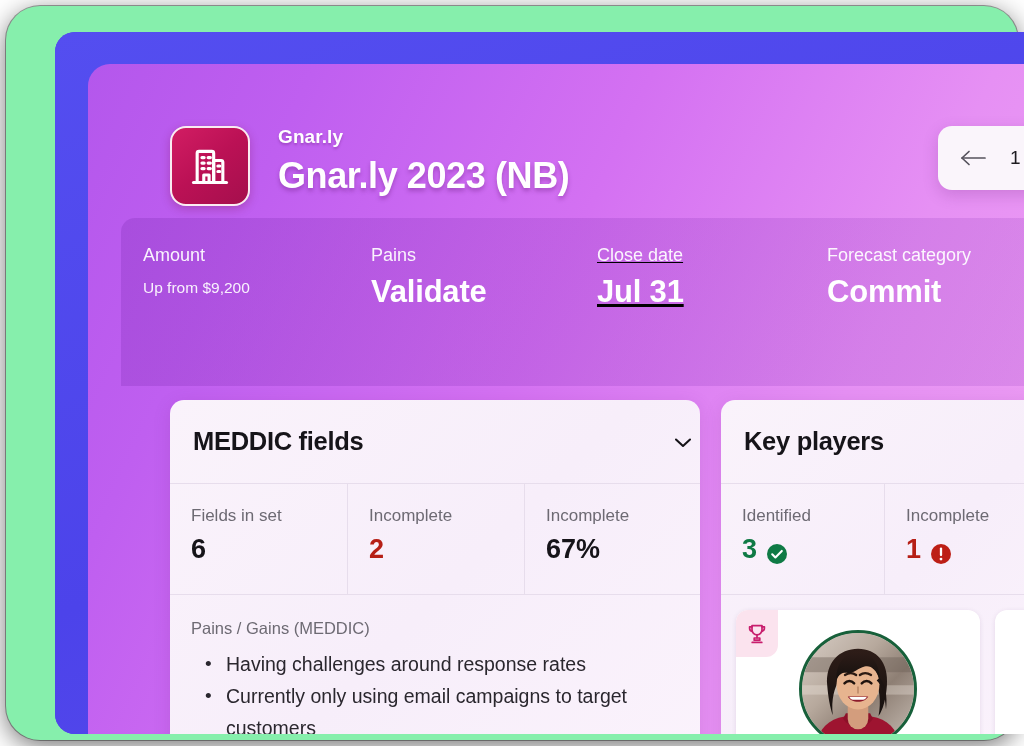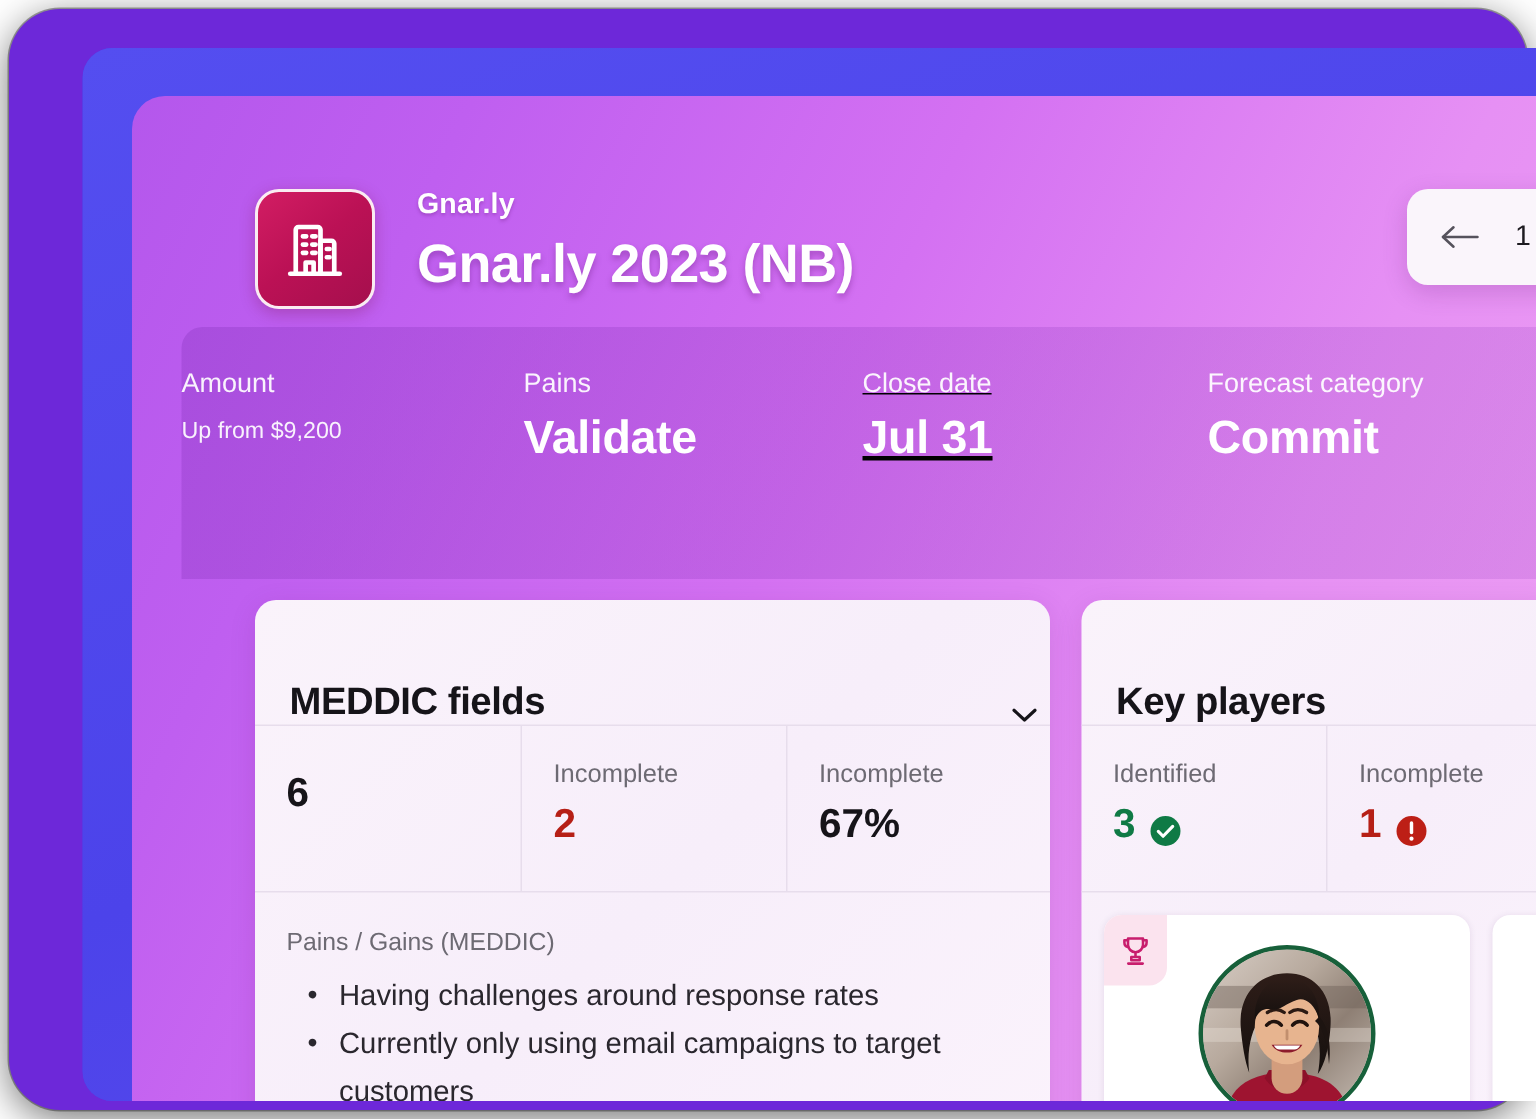--- a/index.html
+++ b/index.html
@@ -12,21 +12,21 @@
     font-family: "Liberation Sans", sans-serif;
     -webkit-font-smoothing: antialiased;
   }
 
   
   #device-frame {
     position: absolute;
     left: 6px; top: 6px;
     width: 1012px; height: 734px;
     border-radius: 34px;
-    background: #6d28d9;
+    background: #86efac;
     box-shadow: 0 6px 26px rgba(0,0,0,0.55),
                 0 0 0 1px rgba(0,0,0,0.35);
   }
   #device-screen {
     position: absolute;
     left: 49px; top: 26px;
     width: 985px; height: 702px;
     border-radius: 20px 0 0 20px;
     overflow: hidden;
     background: #4a43e8;
@@ -112,21 +112,21 @@
     left: 33px; top: 154px;
     width: 919px; height: 168px;
     background: linear-gradient(110deg,
        rgba(120,40,175,0.26) 0%,
        rgba(128,45,180,0.22) 40%,
        rgba(140,55,185,0.17) 100%);
     border-radius: 14px 0 0 0;
     display: flex;
     padding: 26px 0 0 0;
   }
-  .stat-cell { }
+  .stat-cell { padding-left: 22px; }
   .stat-cell:nth-child(1) { width: 228px; }
   .stat-cell:nth-child(2) { width: 226px; }
   .stat-cell:nth-child(3) { width: 230px; text-decoration: underline; }
   .stat-cell:nth-child(4) { width: 235px; }
   .stat-label {
     font-size: 18px; color: rgba(255,255,255,0.93); font-weight: 400;
     line-height: 22px;
   }
   .stat-value {
     font-size: 31px; color: #ffffff; font-weight: 700;
@@ -149,21 +149,21 @@
     background: linear-gradient(135deg,#faf3fb 0%, #f7eefa 50%, #fbf3fc 100%);
     border-radius: 14px 14px 0 0;
     overflow: hidden;
     box-shadow: 0 4px 18px rgba(90,20,110,0.13);
   }
   #meddic-card { width: 530px; }
   #key-players-card { width: 318px; }
 
   .card-header {
     height: 83px;
-    display: flex; align-items: flex-end; justify-content: space-between;
+    display: flex; align-items: center; justify-content: space-between;
     padding: 0 7px 0 23px;
   }
   .card-title {
     font-size: 25.5px; font-weight: 700; color: #161419;
     letter-spacing: -0.3px;
   }
   .chevron { width: 20px; height: 13px; display:block; }
 
   .card-stats {
     display: flex;
@@ -314,20 +314,21 @@
             <span class="card-title">MEDDIC fields</span>
             <span class="chevron">
               <svg viewBox="0 0 20 13" fill="none" stroke="#161419" stroke-width="2.1" stroke-linecap="round" stroke-linejoin="round" aria-hidden="true">
                 <path d="M3 3.5 10 10l7-6.5"></path>
               </svg>
             </span>
           </div>
 
           <div class="card-stats">
             <div class="card-stat" style="width:178px">
+              <div class="card-stat-label">Fields in set</div>
               <div class="card-stat-value">6</div>
             </div>
             <div class="card-stat" style="width:177px">
               <div class="card-stat-label">Incomplete</div>
               <div class="card-stat-value val-red">2</div>
             </div>
             <div class="card-stat" style="width:175px">
               <div class="card-stat-label">Incomplete</div>
               <div class="card-stat-value">67%</div>
             </div>

